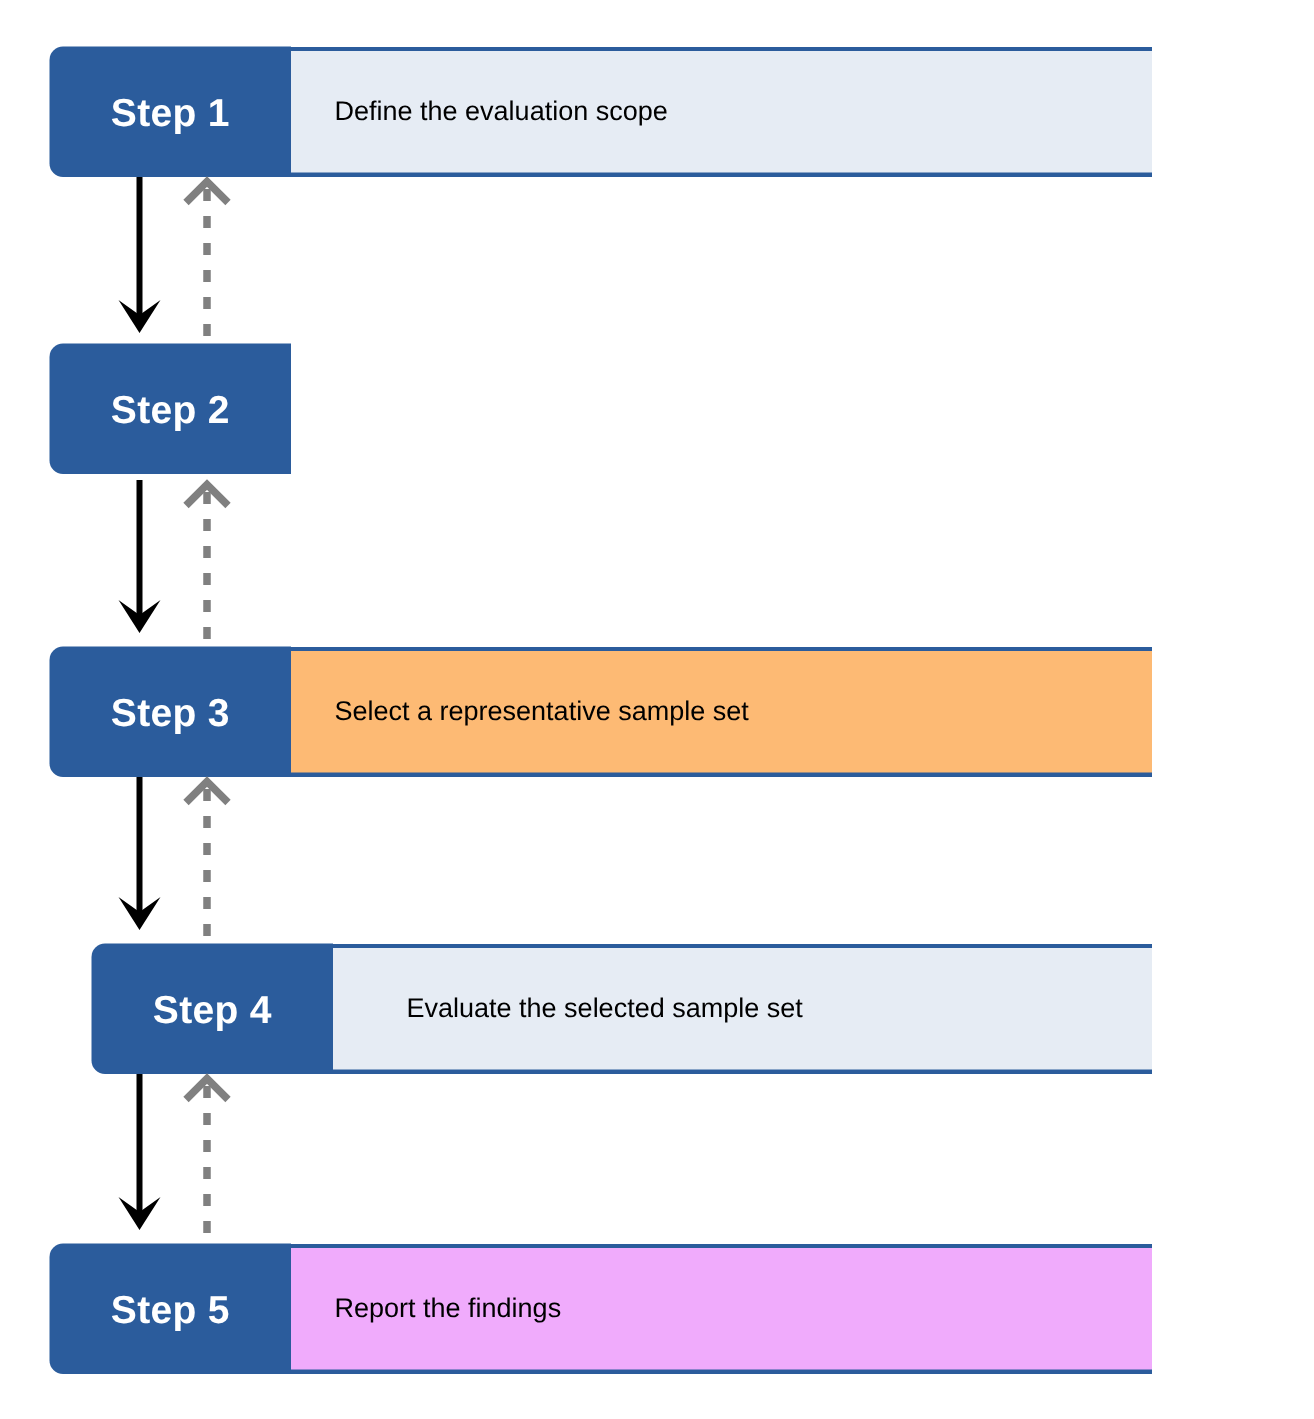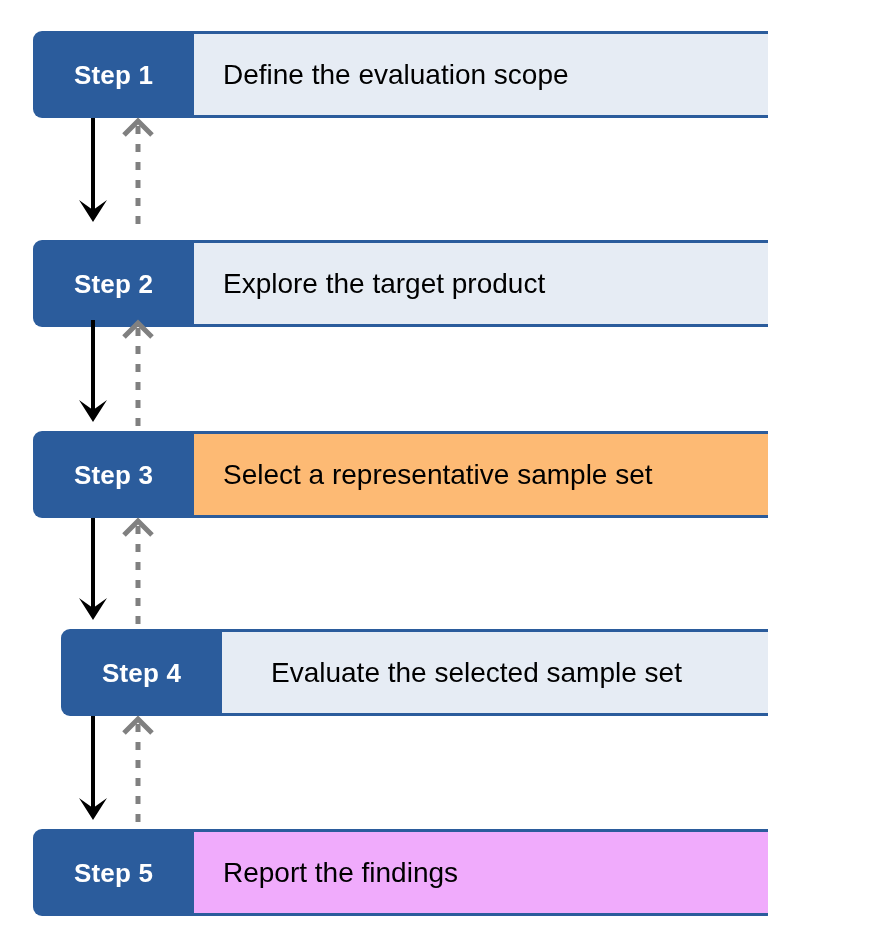--- a/index.html
+++ b/index.html
@@ -60,21 +60,21 @@
     border-right: 3px solid var(--accent, #2B5C9C);
     border-bottom: 3px solid var(--accent, #2B5C9C);
     border-radius: 0 9px 9px 0;
     display: flex;
     align-items: center;
     box-sizing: border-box;
   }
 
   .step-body-label {
     color: #000000;
-    font-size: 28px;
+    font-size: 18px;
     font-weight: normal;
     padding-left: 29px;
     line-height: 1.2;
     white-space: nowrap;
   }
 
   
   .connector {
     position: absolute;
     left: 33px;
@@ -106,26 +106,23 @@
         <line x1="60" y1="0" x2="60" y2="94" stroke="#000000" stroke-width="4"></line>
         <path d="M 46 82 L 60 104 L 74 82 L 60 92 Z" fill="#000000"></path>
       </g>
       <g>
         <path d="M 91 17 L 105 3 L 119 17" fill="none" stroke="#808080" stroke-width="5" stroke-linecap="butt" stroke-linejoin="miter"></path>
         <line x1="105" y1="8" x2="105" y2="108" stroke="#808080" stroke-width="5" stroke-dasharray="8 10"></line>
       </g>
     </svg>
   </div>
 
-  <div class="step-row" style="top:240px;">
+  <div class="step-row" style="top:229px;">
     <div class="step-badge" style="background: rgb(43, 92, 156);">
       <span class="step-badge-label" style="color: rgb(255, 255, 255);">Step 2</span>
-    </div>
-    <div class="step-body" style="background: rgb(230, 236, 244); border-color: rgb(43, 92, 156);">
-      <span class="step-body-label" style="color: rgb(0, 0, 0);">Explore the target product</span>
     </div>
   </div>
 
   <div class="connector" style="top:320px;">
     <svg width="180" height="113" viewBox="0 0 180 113">
       <g>
         <line x1="60" y1="0" x2="60" y2="92" stroke="#000000" stroke-width="4"></line>
         <path d="M 46 80 L 60 102 L 74 80 L 60 90 Z" fill="#000000"></path>
       </g>
       <g>

